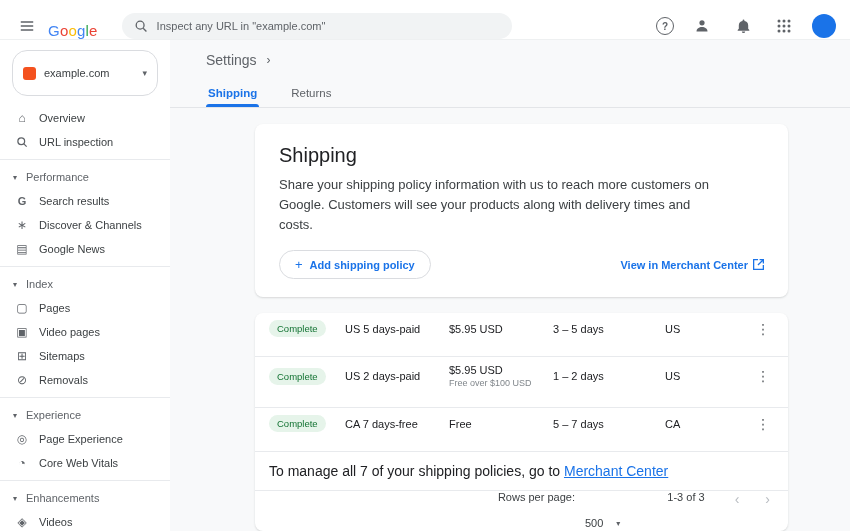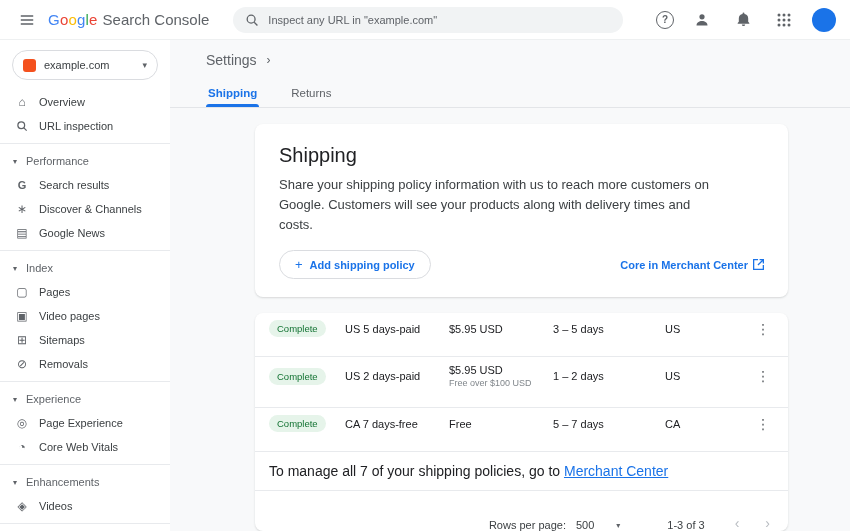--- a/index.html
+++ b/index.html
@@ -5,21 +5,21 @@
   * { box-sizing: border-box; margin: 0; padding: 0; }
   html,body { width: 850px; height: 532px; overflow: hidden; }
   body {
     font-family: "Liberation Sans", sans-serif;
     background: #fff;
     color: #202124;
     font-size: 11px;
   }
   
   .topbar {
-    height: 40px; display: flex; align-items: center;
+    height: 40px; display: flex; align-items: flex-end;
     padding: 0 14px; background: #fff; border-bottom: 1px solid #eef0f1;
   }
   .icon-btn {
     background: none; border: none; cursor: pointer;
     width: 26px; height: 26px; display: flex; align-items: center; justify-content: center;
     color: #5f6368; flex: none;
   }
   .logo { display: flex; align-items: baseline; margin-left: 8px; white-space: nowrap; cursor: pointer; }
   .logo-google span { font-size: 15px; letter-spacing: 0.2px; }
   .c-blue { color: #4285f4; } .c-red { color: #ea4335; } .c-yellow { color: #fbbc05; } .c-green { color: #34a853; }
@@ -42,21 +42,21 @@
   }
   .avatar { width: 24px; height: 24px; border-radius: 50%; background: #1a73e8; cursor: pointer; }
 
   
   .shell { display: flex; height: 491px; }
 
   
   .sidebar { width: 170px; background: #fff; padding-top: 8px; overflow: hidden; flex: none; }
   .property {
     margin: 2px 12px 10px; border: 1px solid #dadce0; border-radius: 15px;
-    height: 30px; display: flex; align-items: center; padding: 0 10px; gap: 8px;
+    height: 46px; display: flex; align-items: center; padding: 0 10px; gap: 8px;
     font-size: 11px; color: #3c4043; cursor: pointer;
   }
   .fav { width: 13px; height: 13px; border-radius: 3px; background: #f4511e; flex: none; }
   .prop-caret { margin-left: auto; color: #5f6368; font-size: 9px; }
   .nav-item {
     display: flex; align-items: center; gap: 10px; padding: 0 15px;
     height: 24px; font-size: 11px; color: #3c4043; cursor: pointer;
   }
   .nicon {
     width: 14px; flex: none; color: #5f6368; font-size: 12px;
@@ -114,45 +114,44 @@
   .trow { min-height: 34px; padding-top: 7px; padding-bottom: 19px; font-size: 11px; color: #202124; }
   .badge {
     display: inline-block; background: #e6f4ea; color: #137333;
     font-size: 9.5px; padding: 3px 8px; border-radius: 10px;
   }
   .cost-note { display: block; font-size: 9px; color: #80868b; margin-top: 2px; }
   .kebab { color: #5f6368; font-size: 14px; text-align: center; cursor: pointer; }
   .manage-row { padding: 11px 14px; font-size: 14px; color: #202124; border-bottom: 1px solid #e8eaed; }
   .manage-row a { color: #1a73e8; text-decoration: underline; cursor: pointer; }
   .pagination {
-    display: flex; align-items: flex-end; justify-content: flex-end;
+    display: flex; align-items: flex-start; justify-content: flex-end;
     height: 40px; padding: 0 18px; font-size: 11px; color: #3c4043;
   }
   .rpp-label { margin-right: 10px; color: #3c4043; }
-  .rpp-value { display: inline-flex; align-items: center; gap: 22px; cursor: pointer; }
+  .rpp-value { display: inline-flex; align-items: center; gap: 13px; cursor: pointer; margin-top: 26px; }
   .rpp-caret { font-size: 8px; color: #5f6368; }
   .pg-range { margin-left: 47px; }
   .pg-prev { margin-left: 30px; }
   .pg-next { margin-left: 26px; }
   .pg-chev { color: #b8bcc1; font-size: 14px; cursor: pointer; }
 </style>
 </head>
 <body>
 
 <header class="topbar">
   <button class="icon-btn">
     <svg width="16" height="16" viewBox="0 0 18 18">
       <path d="M2 4.5h14M2 9h14M2 13.5h14" stroke="#5f6368" stroke-width="1.6" fill="none"></path>
     </svg>
   </button>
   <div class="logo">
     <span class="logo-google">
       <span class="c-blue">G</span><span class="c-red">o</span><span class="c-yellow">o</span><span class="c-blue">g</span><span class="c-green">l</span><span class="c-red">e</span>
     </span>
-    <span class="logo-product">Search Console</span>
   </div>
   <div class="search">
     <svg width="14" height="14" viewBox="0 0 16 16" fill="none">
       <circle cx="7" cy="7" r="4.5" stroke="#5f6368" stroke-width="1.5"></circle>
       <path d="M10.5 10.5L14.2 14.2" stroke="#5f6368" stroke-width="1.5"></path>
     </svg>
     <input type="text" placeholder="Inspect any URL in &quot;example.com&quot;" style="">
   </div>
   <div class="topbar-right">
     <button class="help-btn">?</button>
@@ -298,21 +297,21 @@
 
       <section class="card intro">
         <h1 class="card-title">Shipping</h1>
         <p class="card-desc">Share your shipping policy information with us to reach more customers on Google. Customers will see your products along with delivery times and costs.</p>
         <div class="card-actions">
           <button class="add-btn">
             <span class="plus">+</span>
             <span>Add shipping policy</span>
           </button>
           <a class="merchant-link">
-            <span>Core in Merchant Center</span>
+            <span>View in Merchant Center</span>
             <svg width="11" height="11" viewBox="0 0 12 12" fill="#1a73e8">
               <path d="M10.6 10.6H1.4V1.4H5.5V0H0v12h12V6.5h-1.4z"></path>
               <path d="M7.2 0v1.4h2.4L4.9 6.1l1 1 4.7-4.7v2.4H12V0z"></path>
             </svg>
           </a>
         </div>
       </section>
 
       <section class="card table-card">
 

